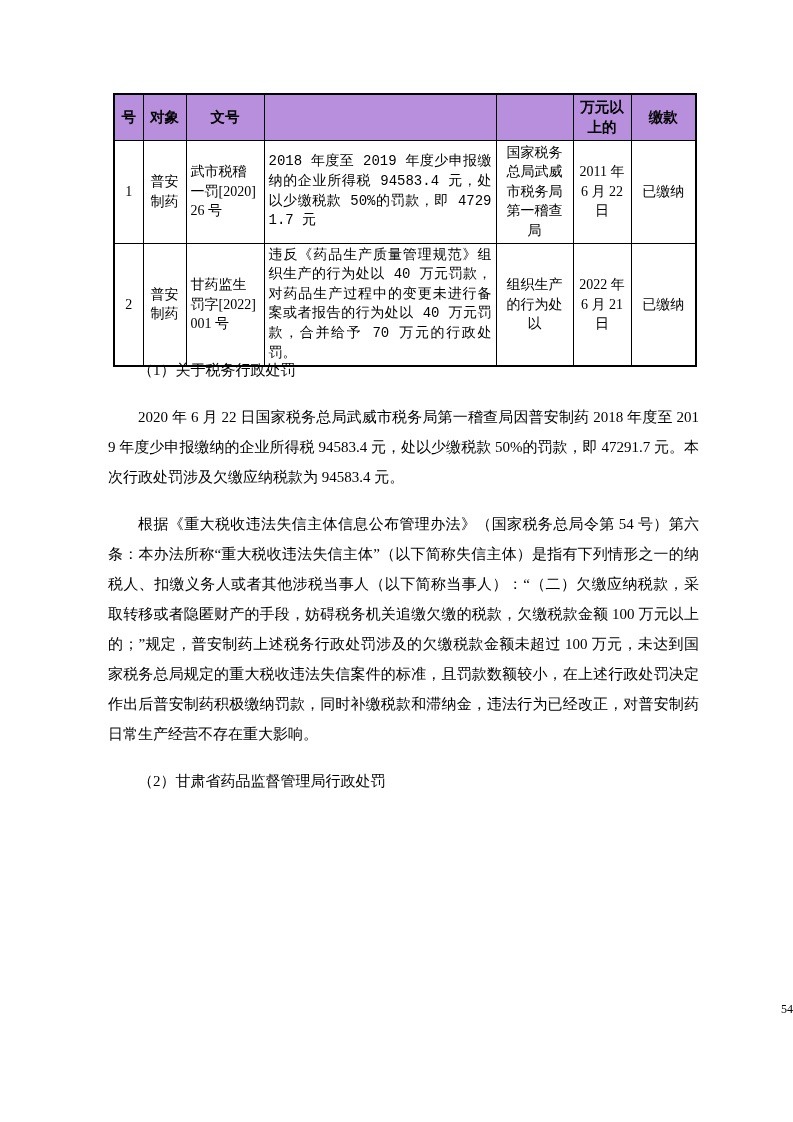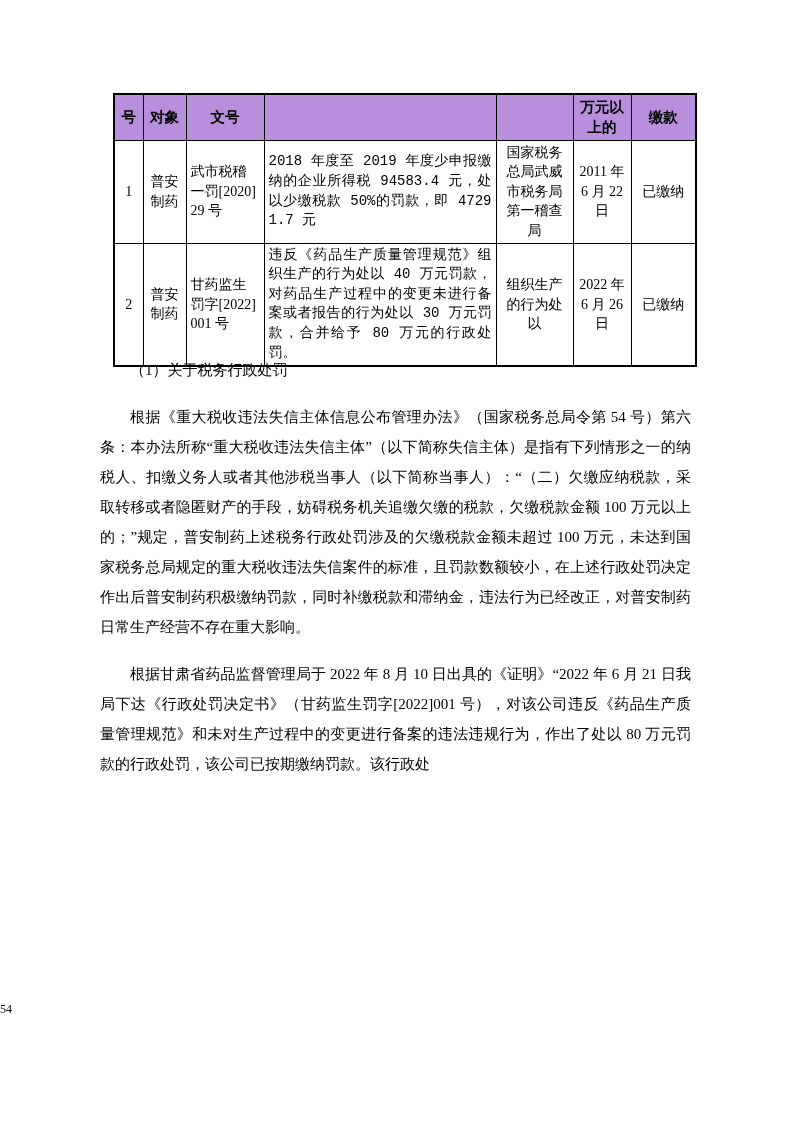--- a/index.html
+++ b/index.html
@@ -38,41 +38,41 @@
     font-size: 14.5px;
     height: 45px;
   }
   .penalty-table tr.row-1 { height: 97px; }
   .penalty-table tr.row-2 { height: 102px; }
   .penalty-table td.cell-left { text-align: left; }
   .penalty-table td.cell-justify { text-align: justify; text-justify: inter-ideograph; font-family: Liberation Mono, monospace; }
   
   .body-text {
     position: absolute;
-    left: 100px;
+    left: 108px;
     top: 355px;
     width: 591px;
   }
   .body-text p {
     font-size: 15px;
     line-height: 30px;
     text-align: justify;
     text-justify: inter-ideograph;
     text-indent: 2em;
     margin: 17px 0;
     word-break: break-all;
   }
   .body-text p:first-child { margin-top: 0; }
   
   .page-footer {
     position: absolute;
     top: 1002px;
     left: 0;
     width: 100%;
-    text-align: left;
+    text-align: right;
     font-size: 12px;
   }
 </style>
 </head>
 <body>
 
 <div class="doc">
 
   <table class="penalty-table">
     <colgroup>
@@ -92,39 +92,40 @@
         <th></th>
         <th></th>
         <th>万元以上的</th>
         <th>缴款</th>
       </tr>
     </thead>
     <tbody>
       <tr class="row-1">
         <td>1</td>
         <td>普安制药</td>
-        <td class="cell-left">武市税稽一罚[2020]29 号</td>
+        <td class="cell-left">武市税稽一罚[2020]26 号</td>
         <td class="cell-justify">2018 年度至 2019 年度少申报缴纳的企业所得税 94583.4 元，处以少缴税款 50%的罚款，即 47291.7 元</td>
         <td>国家税务总局武威市税务局第一稽查局</td>
         <td>2011 年 6 月 22 日</td>
         <td>已缴纳</td>
       </tr>
       <tr class="row-2">
         <td>2</td>
         <td>普安制药</td>
         <td class="cell-left">甘药监生罚字[2022]001 号</td>
-        <td class="cell-justify">违反《药品生产质量管理规范》组织生产的行为处以 40 万元罚款，对药品生产过程中的变更未进行备案或者报告的行为处以 30 万元罚款，合并给予 80 万元的行政处罚。</td>
+        <td class="cell-justify">违反《药品生产质量管理规范》组织生产的行为处以 40 万元罚款，对药品生产过程中的变更未进行备案或者报告的行为处以 40 万元罚款，合并给予 70 万元的行政处罚。</td>
         <td>组织生产的行为处以</td>
-        <td>2022 年 6 月 26 日</td>
+        <td>2022 年 6 月 21 日</td>
         <td>已缴纳</td>
       </tr>
     </tbody>
   </table>
 
   <div class="body-text">
     <p>（1）关于税务行政处罚</p>
+    <p>2020 年 6 月 22 日国家税务总局武威市税务局第一稽查局因普安制药 2018 年度至 2019 年度少申报缴纳的企业所得税 94583.4 元，处以少缴税款 50%的罚款，即 47291.7 元。本次行政处罚涉及欠缴应纳税款为 94583.4 元。</p>
     <p>根据《重大税收违法失信主体信息公布管理办法》（国家税务总局令第 54 号）第六条：本办法所称“重大税收违法失信主体”（以下简称失信主体）是指有下列情形之一的纳税人、扣缴义务人或者其他涉税当事人（以下简称当事人）：“（二）欠缴应纳税款，采取转移或者隐匿财产的手段，妨碍税务机关追缴欠缴的税款，欠缴税款金额 100 万元以上的；”规定，普安制药上述税务行政处罚涉及的欠缴税款金额未超过 100 万元，未达到国家税务总局规定的重大税收违法失信案件的标准，且罚款数额较小，在上述行政处罚决定作出后普安制药积极缴纳罚款，同时补缴税款和滞纳金，违法行为已经改正，对普安制药日常生产经营不存在重大影响。</p>
-    <p>根据甘肃省药品监督管理局于 2022 年 8 月 10 日出具的《证明》“2022 年 6 月 21 日我局下达《行政处罚决定书》（甘药监生罚字[2022]001 号），对该公司违反《药品生产质量管理规范》和未对生产过程中的变更进行备案的违法违规行为，作出了处以 80 万元罚款的行政处罚，该公司已按期缴纳罚款。该行政处</p>
+    <p>（2）甘肃省药品监督管理局行政处罚</p>
   </div>
 
   <div class="page-footer">54</div>
 
 </div>
 
 </body></html>

